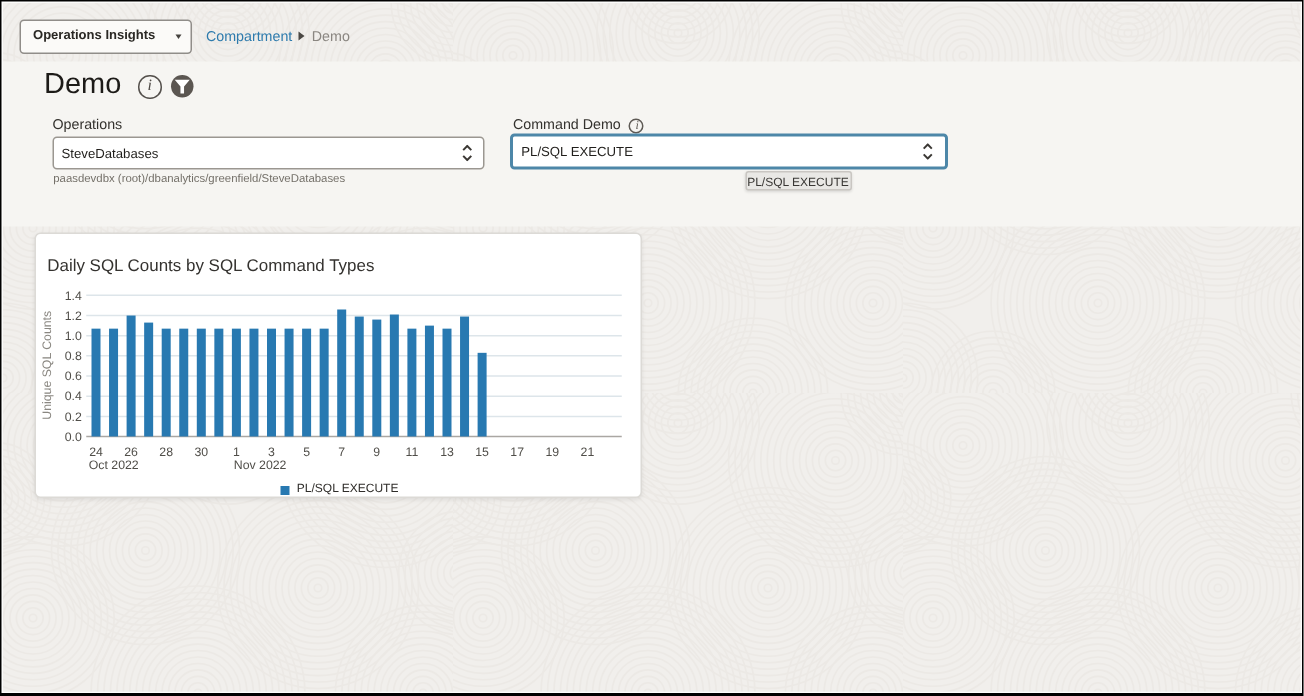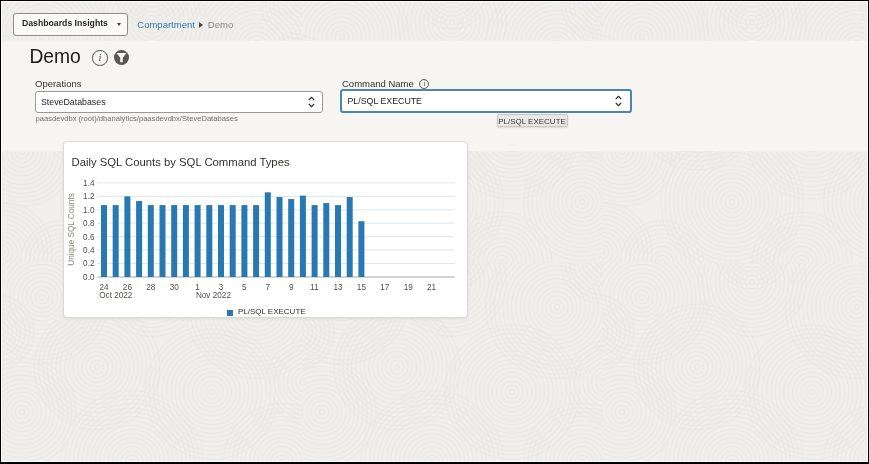--- a/index.html
+++ b/index.html
@@ -32,22 +32,22 @@
   .selectbox{position:absolute;background:#fff;border:1px solid #9b9791;border-radius:3px;}
   .selectbox .val{position:absolute;left:5px;top:50%;transform:translateY(-50%);font-size:8.8px;color:#201e1b;}
   .chev{position:absolute;right:7px;top:50%;transform:translateY(-50%);width:7px;height:11px;}
   .helper{position:absolute;left:33.5px;top:111.5px;font-size:7.6px;color:#747069;}
   .cmdinfo{position:absolute;left:417px;top:76.8px;width:10px;height:10px;border:1px solid #5e5a55;border-radius:50%;}
   .cmdinfo i{position:absolute;left:3.6px;top:-1px;font-family:"Liberation Serif",serif;font-style:italic;font-size:8px;color:#5e5a55;}
   .tooltip{position:absolute;left:494.5px;top:112.4px;width:71px;height:12.3px;background:#e9e8e5;
         border:1px solid #c9c6c2;border-radius:2px;box-shadow:0 1px 2px rgba(0,0,0,.12);}
   .tooltip span{position:absolute;left:0;top:1.6px;width:100%;text-align:center;font-size:8px;color:#393734;white-space:nowrap;}
   
-  .card{position:absolute;left:21px;top:139px;width:405px;height:177px;background:#fff;
-        border:1px solid #dcdad6;border-radius:4px;box-shadow:0 1px 3px rgba(0,0,0,.08);margin-left:40px;}
+  .card{position:absolute;left:21px;top:153px;width:405px;height:177px;background:#fff;
+        border:1px solid #dcdad6;border-radius:4px;box-shadow:0 1px 3px rgba(0,0,0,.08);}
 </style>
 </head>
 <body>
 <div id="frame">
 <div id="content">
   <svg id="patternbg" xmlns="http://www.w3.org/2000/svg" width="866" height="460">
     <defs>
       <pattern id="swirl" patternUnits="userSpaceOnUse" width="300" height="260">
 <rect width="300" height="260" fill="#f1efec"></rect>
 <g fill="none" stroke="#ece9e5" stroke-width="1.05">
@@ -275,21 +275,21 @@
                 <circle cx="150" cy="-10" r="36.9"></circle>
               </g>
 </g>
           </pattern>
     </defs>
     <rect width="866" height="460" fill="url(#swirl)"></rect>
   </svg>
   <div class="headerband"></div>
 
   <div class="opbtn">
-        <span class="txt">Dashboards Insights</span>
+        <span class="txt">Operations Insights</span>
         <span class="caret"></span>
       </div>
   <div class="crumbs"><span class="lnk">Compartment</span><span class="sep"></span><span class="cur">Demo</span></div>
 
   <div class="demotitle">Demo</div>
   <div class="infoicon">
         <i>i</i>
       </div>
   <div class="filtericon">
     <svg width="15" height="15" viewBox="0 0 15 15">
@@ -298,23 +298,23 @@
   </div>
 
   <div class="flabel" style="left:33px;top:75.5px;">Operations</div>
   <div class="selectbox" style="left:33px;top:88.7px;width:288px;height:22.8px;">
     <span class="val">SteveDatabases</span>
     <svg class="chev" viewBox="0 0 7 11" width="7" height="11">
       <path d="M0.8 3.6 L3.5 0.8 L6.2 3.6" fill="none" stroke="#3c3935" stroke-width="1.3"></path>
       <path d="M0.8 7.4 L3.5 10.2 L6.2 7.4" fill="none" stroke="#3c3935" stroke-width="1.3"></path>
     </svg>
   </div>
-  <div class="helper">paasdevdbx (root)/dbanalytics/paasdevdbx/SteveDatabases</div>
-
-  <div class="flabel" style="left:340px;top:75.5px;">Command Name</div>
+  <div class="helper">paasdevdbx (root)/dbanalytics/greenfield/SteveDatabases</div>
+
+  <div class="flabel" style="left:340px;top:75.5px;">Command Demo</div>
   <div class="cmdinfo">
         <i>i</i>
       </div>
   <div class="selectbox" style="left:337.5px;top:87.3px;width:292px;height:23.6px;border:2px solid #4d87a8;">
     <span class="val" style="left:6px;">PL/SQL EXECUTE</span>
     <svg class="chev" viewBox="0 0 7 11" width="7" height="11" style="right:8px;">
       <path d="M0.8 3.6 L3.5 0.8 L6.2 3.6" fill="none" stroke="#3c3935" stroke-width="1.3"></path>
       <path d="M0.8 7.4 L3.5 10.2 L6.2 7.4" fill="none" stroke="#3c3935" stroke-width="1.3"></path>
     </svg>
   </div>

